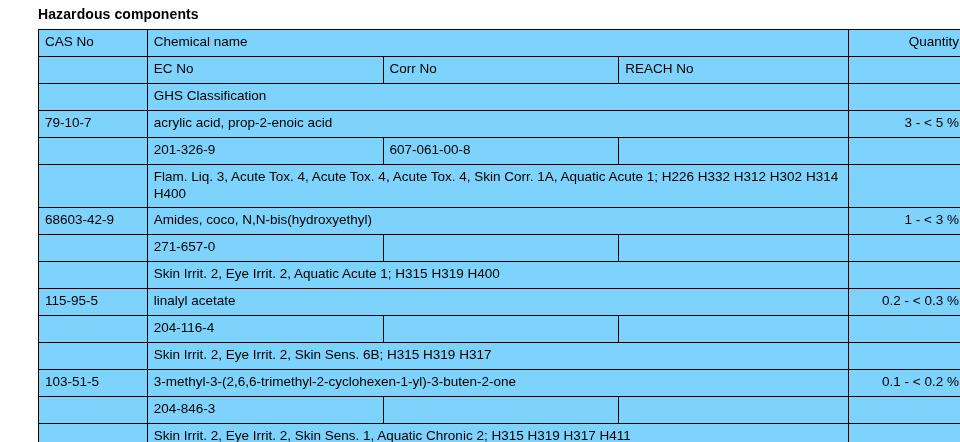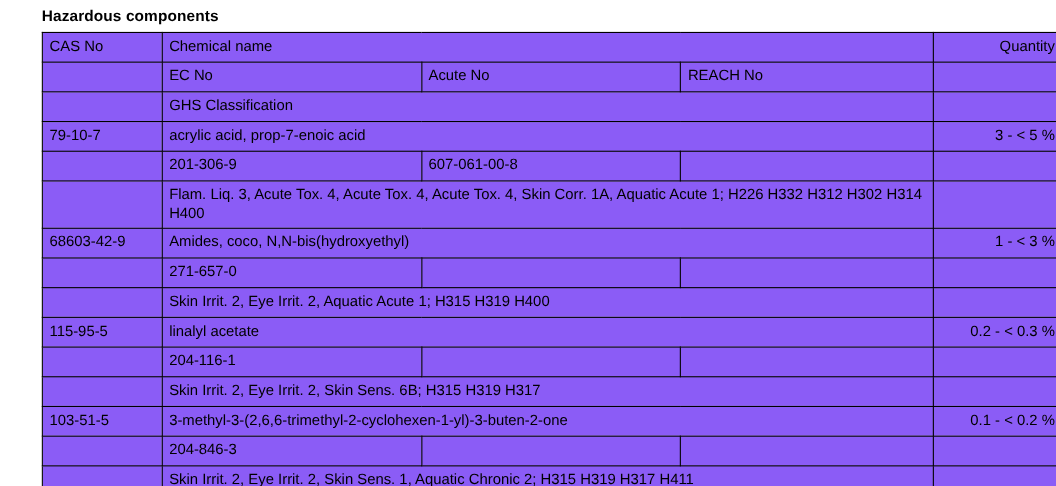--- a/index.html
+++ b/index.html
@@ -29,21 +29,21 @@
     letter-spacing: 0.1px;
   }
   table.hazard {
     border-collapse: collapse;
     width: 928px;
     margin: 0 0 0 22px;
     table-layout: fixed;
   }
   table.hazard td {
     border: 1px solid #000000;
-    background: #8b5cf6;
+    background: #7dd3fc;
     padding: 3px 6px 4px 6px;
     vertical-align: top;
     line-height: 1.28;
     font-size: 13.5px;
     height: 19px;
   }
   .col-cas { width: 107px; }
   .col-a { width: 232px; }
   .col-b { width: 232px; }
   .col-c { width: 226px; }
@@ -72,39 +72,39 @@
 
       <tr>
         <td>CAS No</td>
         <td colspan="3">Chemical name</td>
         <td class="qty">Quantity</td>
       </tr>
 
       <tr>
         <td></td>
         <td>EC No</td>
-        <td>Acute No</td>
+        <td>Corr No</td>
         <td>REACH No</td>
         <td></td>
       </tr>
 
       <tr>
         <td></td>
         <td colspan="3">GHS Classification</td>
         <td></td>
       </tr>
 
       <tr>
         <td>79-10-7</td>
-        <td colspan="3">acrylic acid, prop-7-enoic acid</td>
+        <td colspan="3">acrylic acid, prop-2-enoic acid</td>
         <td class="qty">3 - &lt; 5 %</td>
       </tr>
       <tr>
         <td></td>
-        <td>201-306-9</td>
+        <td>201-326-9</td>
         <td>607-061-00-8</td>
         <td></td>
         <td></td>
       </tr>
       <tr>
         <td></td>
         <td colspan="3">Flam. Liq. 3, Acute Tox. 4, Acute Tox. 4, Acute Tox. 4, Skin Corr. 1A, Aquatic Acute 1; H226 H332 H312 H302 H314 H400</td>
         <td></td>
       </tr>
 
@@ -126,21 +126,21 @@
         <td></td>
       </tr>
 
       <tr>
         <td>115-95-5</td>
         <td colspan="3">linalyl acetate</td>
         <td class="qty">0.2 - &lt; 0.3 %</td>
       </tr>
       <tr>
         <td></td>
-        <td>204-116-1</td>
+        <td>204-116-4</td>
         <td></td>
         <td></td>
         <td></td>
       </tr>
       <tr>
         <td></td>
         <td colspan="3">Skin Irrit. 2, Eye Irrit. 2, Skin Sens. 6B; H315 H319 H317</td>
         <td></td>
       </tr>
 

